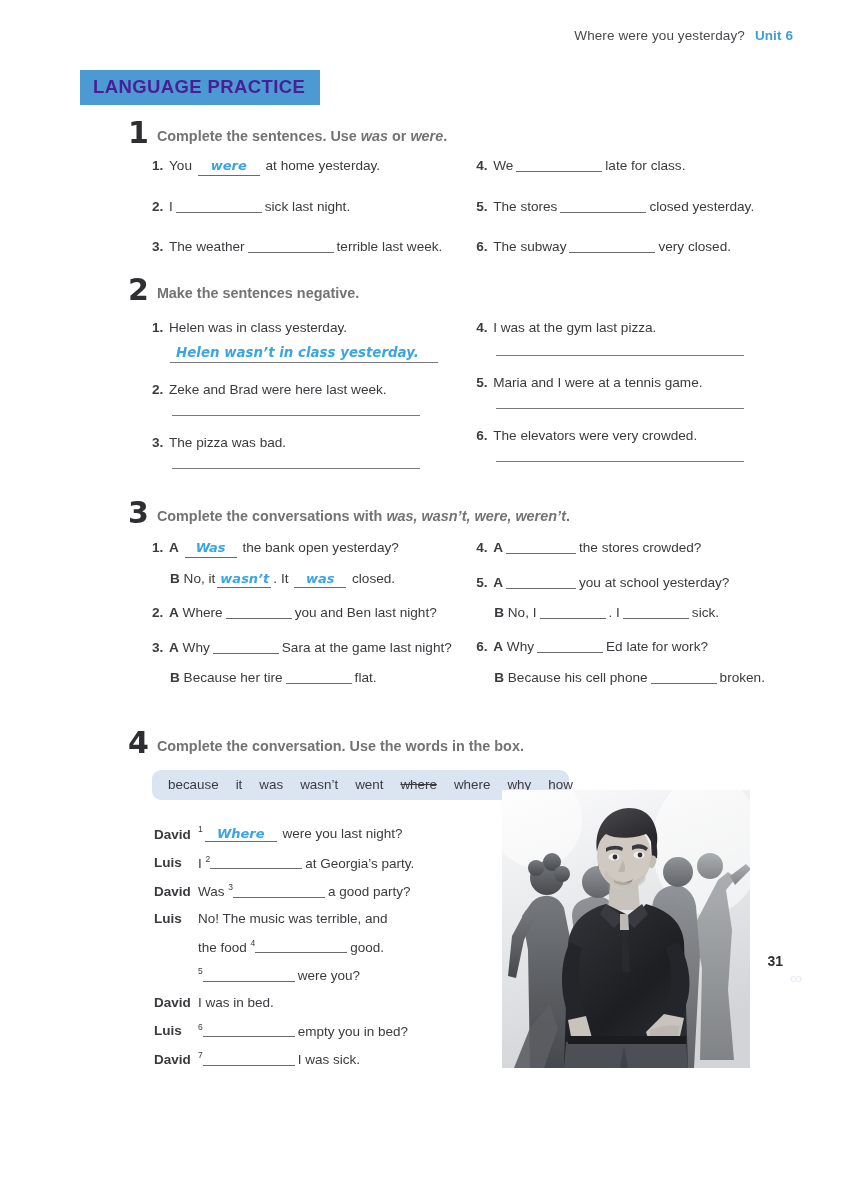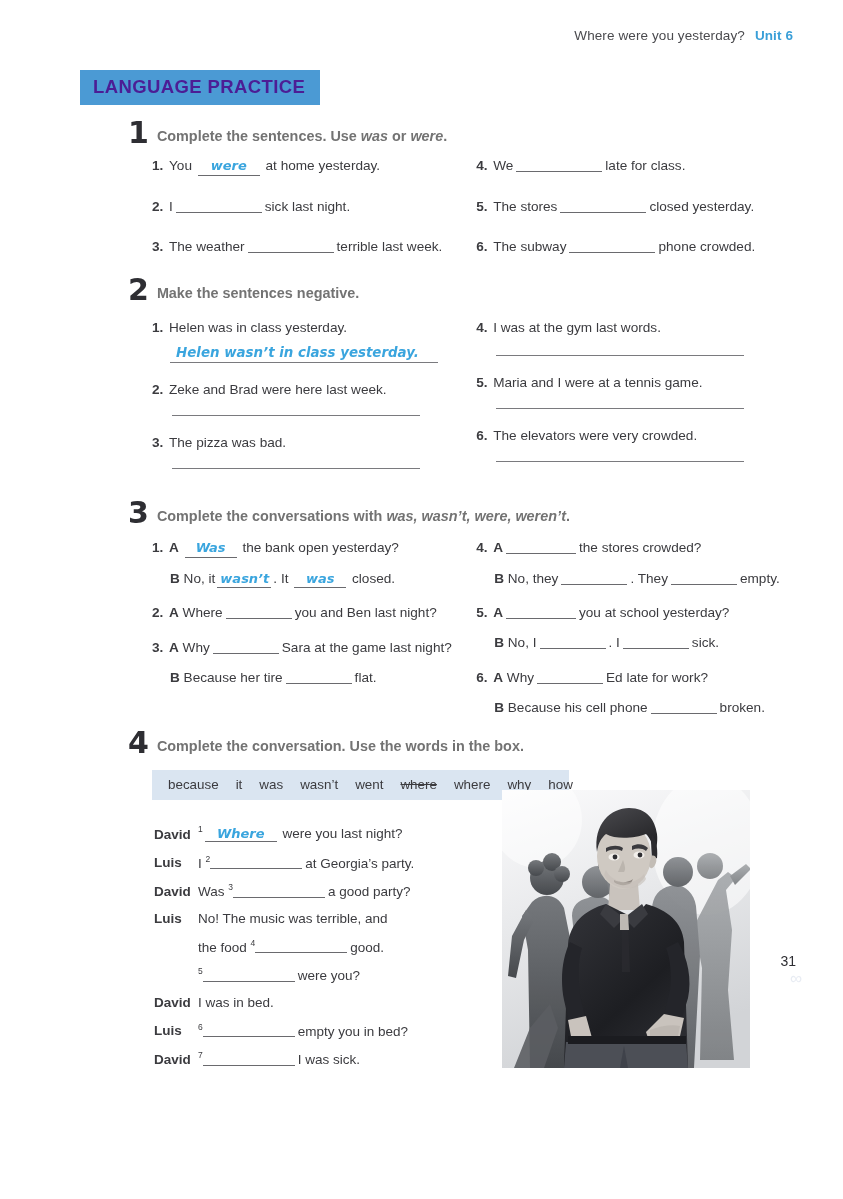--- a/index.html
+++ b/index.html
@@ -92,22 +92,22 @@
   .dlg-row { display:flex; margin-bottom:12px; align-items:flex-end; }
   .dlg-row .who { font-weight:bold; width:44px; flex:none; }
   .dlg-row .line { flex:1; white-space:nowrap; }
   sup { font-size:8.5px; vertical-align:super; margin-right:0px; }
 
   
   .illo { position:absolute; left:502px; top:790px; width:248px; height:278px; overflow:hidden; }
 
   
   .pageno {
-    position:absolute; right:47px; bottom:58px;
-    font-size:14px; color:#2e2e33; font-weight:normal;
+    position:absolute; right:60px; bottom:58px;
+    font-size:14px; color:#2e2e33; font-weight:bold;
   }
   .pageno-ghost {
     position:absolute; right:42px; bottom:38px;
     font-size:17px; color:#e8ecf3; letter-spacing:-1px;
   }
 </style>
 </head>
 <body>
 
 <div class="sheet">
@@ -154,21 +154,21 @@
           <span class="txt"><span>We</span><span class="bl w86"></span><span>late for class.</span></span>
         </div>
 
         <div class="item" style="margin-bottom:22px;">
           <span class="n">5.</span>
           <span class="txt"><span>The stores</span><span class="bl w86"></span><span>closed yesterday.</span></span>
         </div>
 
         <div class="item">
           <span class="n">6.</span>
-          <span class="txt"><span>The subway</span><span class="bl w86"></span><span>phone crowded.</span></span>
+          <span class="txt"><span>The subway</span><span class="bl w86"></span><span>very closed.</span></span>
         </div>
 
       </div>
     </div>
   </div>
 
   <div class="ex" style="top:277px;">
     <div class="ex-head">
       <span class="ex-num">2</span>
       <span class="ex-title">Make the sentences negative.</span>
@@ -200,21 +200,21 @@
           </div>
           <div class="rule"></div>
         </div>
 
       </div>
       <div class="col narrow">
 
         <div>
           <div class="item">
             <span class="n">4.</span>
-            <span class="txt">I was at the gym last words.</span>
+            <span class="txt">I was at the gym last pizza.</span>
           </div>
           <div class="rule" style="margin-top:17px;"></div>
         </div>
 
         <div style="margin-top:18px;">
           <div class="item">
             <span class="n">5.</span>
             <span class="txt">Maria and I were at a tennis game.</span>
           </div>
           <div class="rule"></div>
@@ -280,24 +280,20 @@
         </div>
       </div>
 
       <div class="col narrow">
 
         <div style="margin-bottom:16px;">
           <div class="item">
             <span class="n">4.</span>
             <span class="txt"><b>A</b><span class="bl w70"></span><span>the stores crowded?</span></span>
           </div>
-          <div class="item" style="margin-top:12px; padding-left:18px;">
-            <span class="txt"><b>B</b>
-              <span>No, they</span><span class="bl w66"></span><span>. They</span><span class="bl w66"></span><span>empty.</span></span>
-          </div>
         </div>
 
         <div style="margin-bottom:16px;">
           <div class="item">
             <span class="n">5.</span>
             <span class="txt"><b>A</b><span class="bl w70"></span><span>you at school yesterday?</span></span>
           </div>
           <div class="item" style="margin-top:12px; padding-left:18px;">
             <span class="txt"><b>B</b>
               <span>No, I</span><span class="bl w66"></span><span>. I</span><span class="bl w66"></span><span>sick.</span></span>
@@ -319,21 +315,21 @@
 
     </div>
   </div>
 
   <div class="ex" style="top:730px;">
     <div class="ex-head">
       <span class="ex-num">4</span>
       <span class="ex-title">Complete the conversation. Use the words in the box.</span>
     </div>
 
-    <div class="wordbox" style="margin:15px 0 0 24px;">
+    <div class="wordbox" style="margin:15px 0 0 24px;border-radius:9px;">
       <span>because</span>
       <span>it</span>
       <span>was</span>
       <span>wasn’t</span>
       <span>went</span>
       <span class="used">where</span>
       <span>where</span>
       <span>why</span>
       <span>how</span>
     </div>

